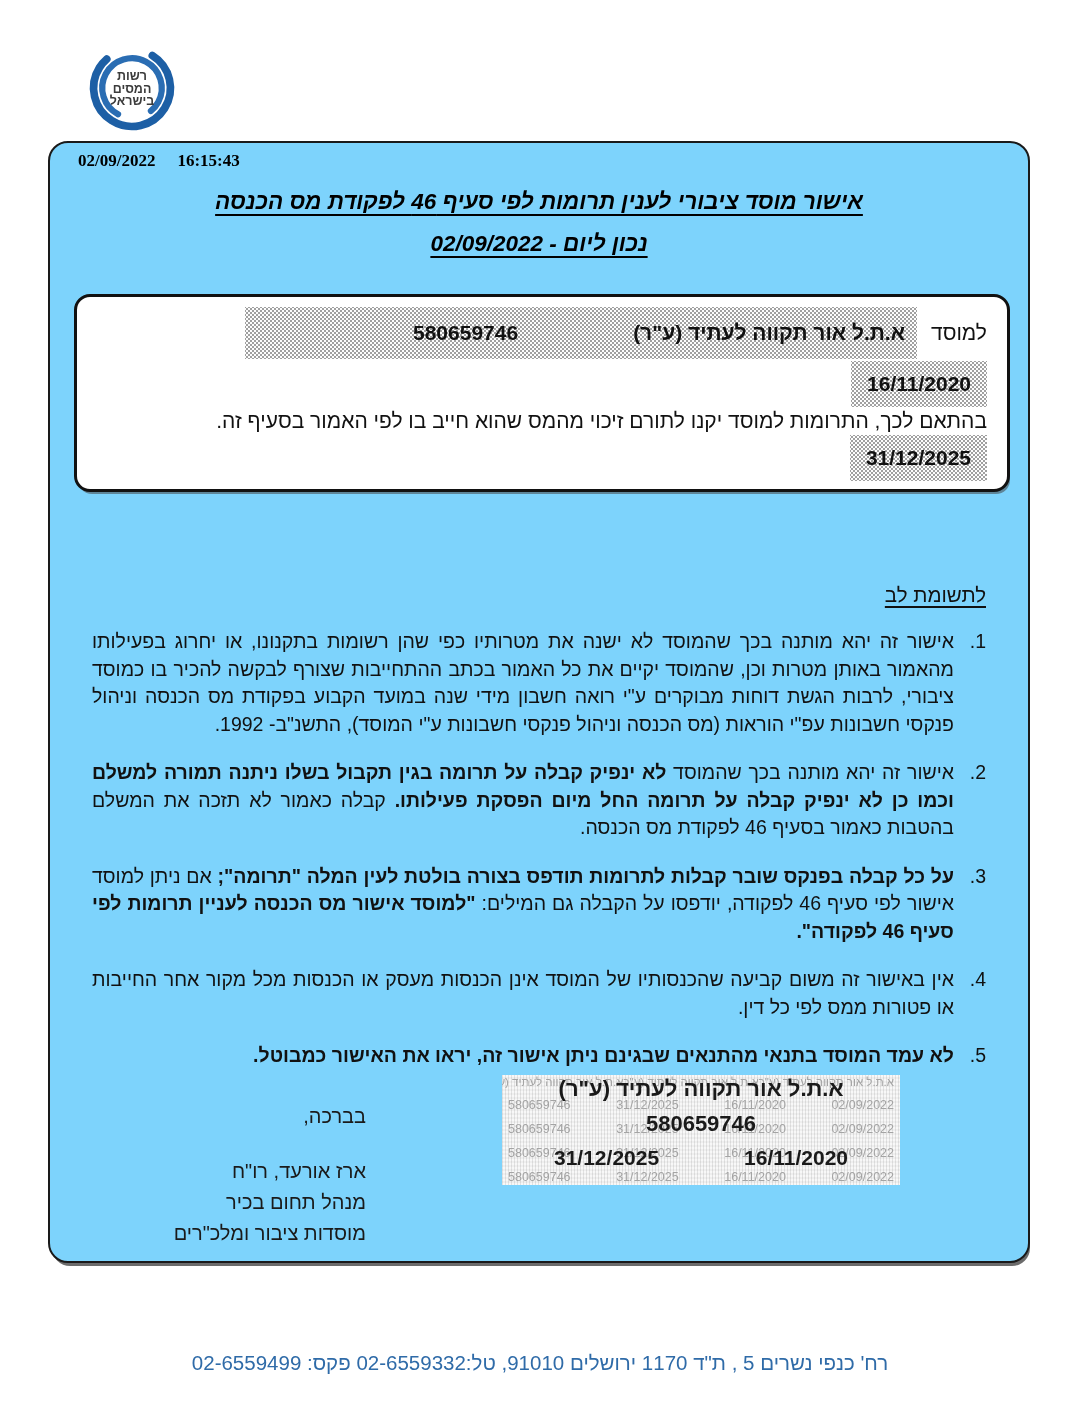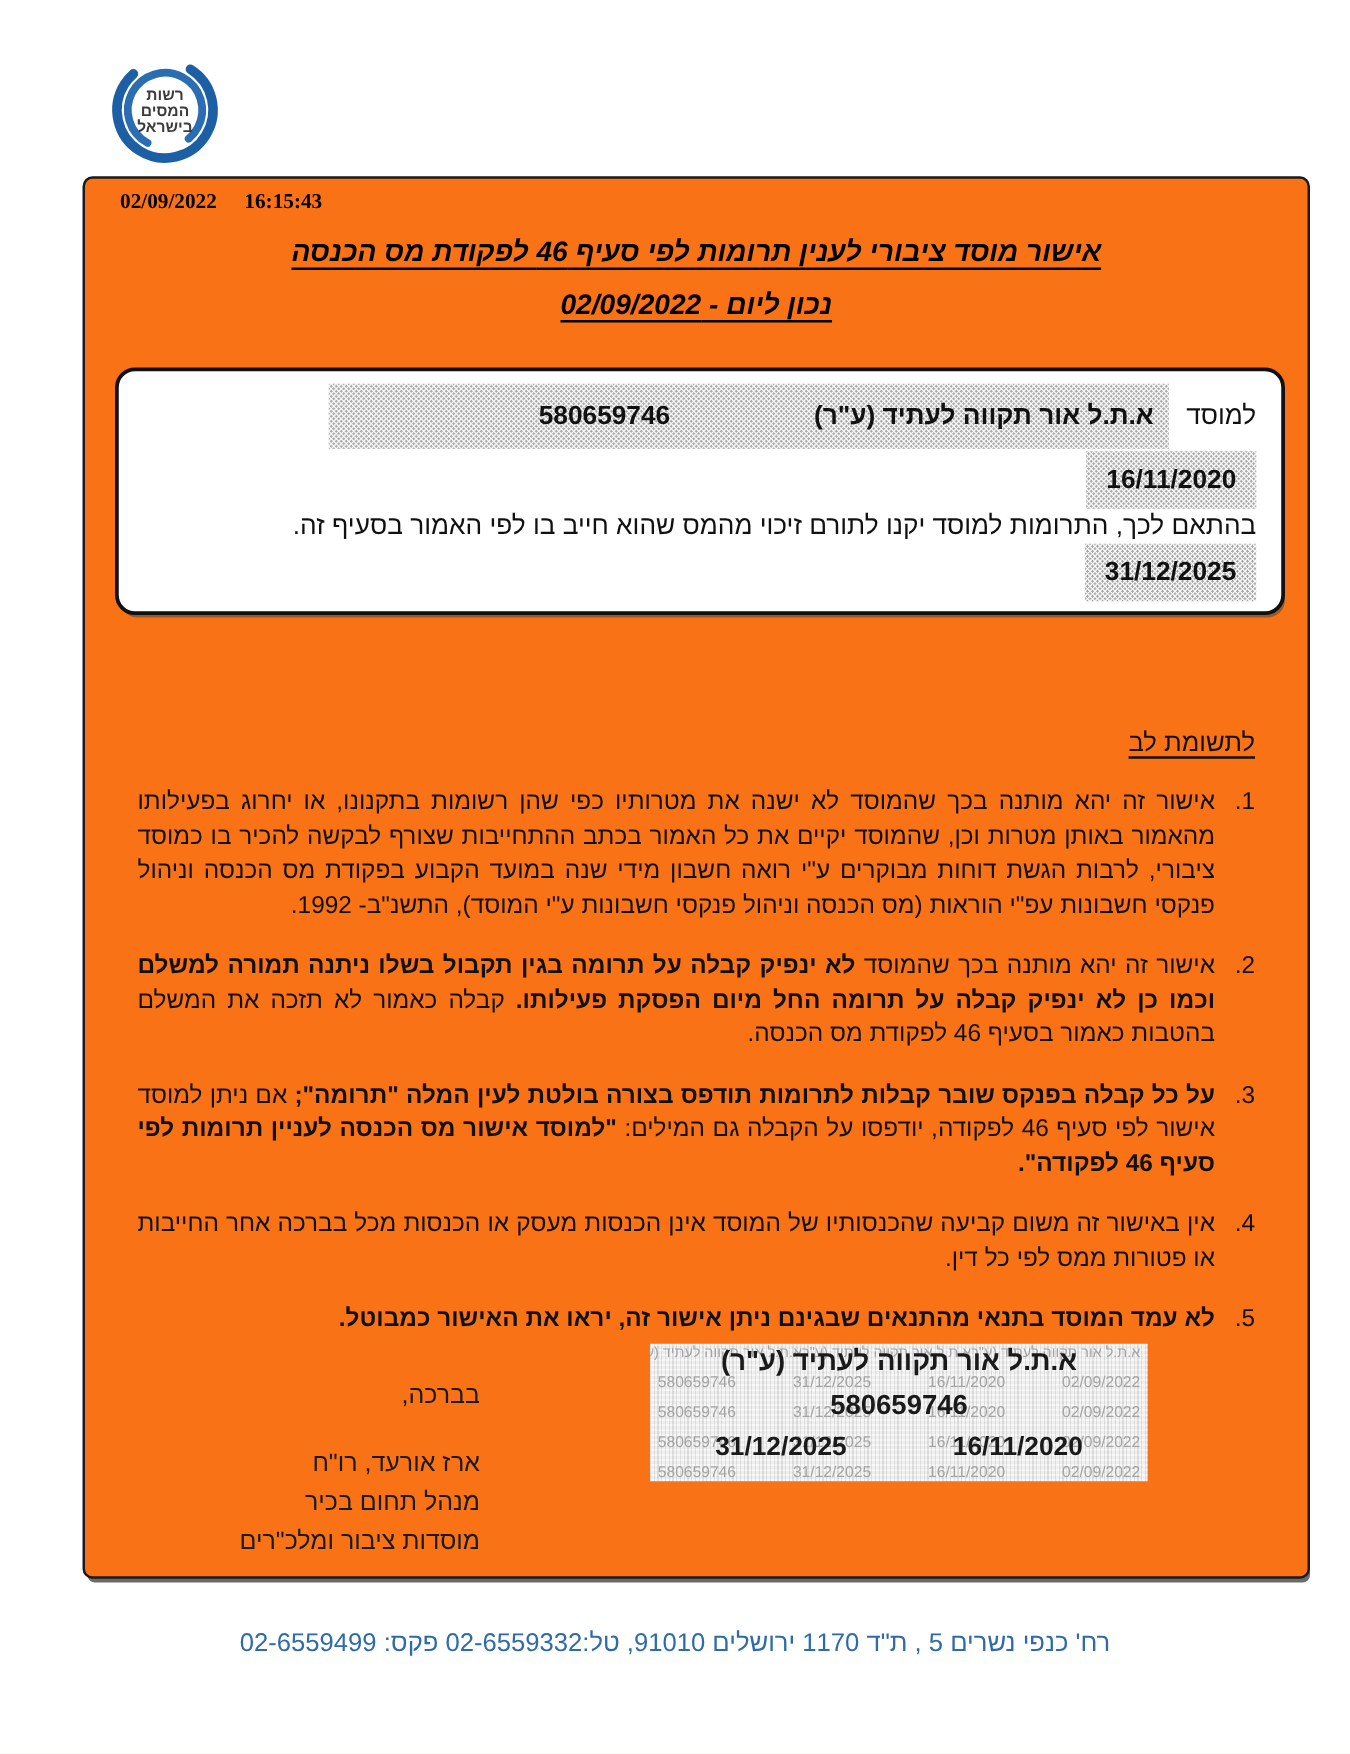--- a/index.html
+++ b/index.html
@@ -6,22 +6,22 @@
   body{
     width:1080px;height:1403px;position:relative;overflow:hidden;
     font-family:"Liberation Sans","DejaVu Sans",sans-serif;
     color:#111;direction:rtl;
   }
   
   .logo{position:absolute;left:84px;top:40px;width:96px;height:96px;}
   .logo svg{width:100%;height:100%;}
   
   .sheet{
-    position:absolute;left:66px;top:141px;width:978px;height:1118px;
-    border:2.5px solid #1a1a1a;border-radius:8px;background:#f97316;
+    position:absolute;left:48px;top:141px;width:978px;height:1118px;
+    border:2.5px solid #1a1a1a;border-radius:20px;background:#7dd3fc;
     box-shadow:2px 5px 0 -2px rgba(70,70,70,.8);
   }
   .datestamp{
     position:absolute;top:8px;left:28px;direction:ltr;
     font-family:"Liberation Serif","DejaVu Serif",serif;
     font-weight:bold;font-size:17px;color:#000;
   }
   .datestamp .time{margin-left:22px;}
   .doc-title{position:absolute;top:38px;left:0;right:0;text-align:center;font-weight:bold;font-size:22.5px;line-height:42px;color:#000;}
   .doc-title .tline{text-decoration:underline;text-underline-offset:5px;text-decoration-thickness:2px;font-style:italic;}
@@ -65,21 +65,21 @@
   .ov{position:absolute;left:0;right:0;color:#1a1a1a;font-weight:bold;text-align:center;}
   .ov-name{top:1px;font-size:22px;}
   .ov-number{top:36px;font-size:22px;direction:ltr;}
   .ov-dates{top:71px;display:flex;justify-content:space-between;padding:0 52px;direction:ltr;font-size:21px;}
   
   .signature{position:absolute;left:80px;top:962px;width:236px;font-size:20px;color:#1a1a1a;}
   .signature .greet{margin-bottom:28px;}
   .signature .sline{line-height:31px;}
   
   .footer{position:absolute;left:0;right:0;top:1303px;text-align:center;color:#2f6ba8;}
-  .footer .address{font-size:20.5px;}
+  .footer .address{font-size:20.5px;margin-top:48px;}
   .footer .url{margin-top:7px;font-size:21px;font-family:"Liberation Serif","DejaVu Serif",serif;direction:ltr;}
 </style>
 </head>
 <body>
 
 <div class="logo">
   <svg viewBox="0 0 100 100">
     <circle cx="50" cy="50" r="40" fill="none" stroke="#1d5fa5" stroke-width="8" stroke-linecap="round" stroke-dasharray="200 51" transform="rotate(-58 50 50)"></circle>
     <circle cx="50" cy="50" r="31" fill="none" stroke="#2a6db3" stroke-width="6.5" stroke-linecap="round" stroke-dasharray="158 37" transform="rotate(118 50 50)"></circle>
     <text x="50" y="42" text-anchor="middle" font-size="13" font-weight="600" fill="#3c3c3c">רשות</text>
@@ -131,21 +131,21 @@
       <span class="ntext"><span>אישור זה יהא מותנה בכך שהמוסד </span><span class="b">לא ינפיק קבלה על תרומה בגין תקבול בשלו ניתנה תמורה למשלם וכמו כן לא ינפיק קבלה על תרומה החל מיום הפסקת פעילותו.</span><span> קבלה כאמור לא תזכה את המשלם בהטבות כאמור בסעיף 46 לפקודת מס הכנסה.</span></span>
     </div>
 
     <div class="note">
       <span class="num">3.</span>
       <span class="ntext"><span class="b">על כל קבלה בפנקס שובר קבלות לתרומות תודפס בצורה בולטת לעין המלה "תרומה";</span><span> אם ניתן למוסד אישור לפי סעיף 46 לפקודה, יודפסו על הקבלה גם המילים: </span><span class="b">"למוסד אישור מס הכנסה לעניין תרומות לפי סעיף 46 לפקודה".</span></span>
     </div>
 
     <div class="note">
       <span class="num">4.</span>
-      <span class="ntext"><span>אין באישור זה משום קביעה שהכנסותיו של המוסד אינן הכנסות מעסק או הכנסות מכל בברכה אחר החייבות או פטורות ממס לפי כל דין.</span></span>
+      <span class="ntext"><span>אין באישור זה משום קביעה שהכנסותיו של המוסד אינן הכנסות מעסק או הכנסות מכל מקור אחר החייבות או פטורות ממס לפי כל דין.</span></span>
     </div>
 
     <div class="note">
       <span class="num">5.</span>
       <span class="ntext b"><span>לא עמד המוסד בתנאי מהתנאים שבגינם ניתן אישור זה, יראו את האישור כמבוטל.</span></span>
     </div>
   </div>
 
   <div class="stamp">
     <div class="wm">

